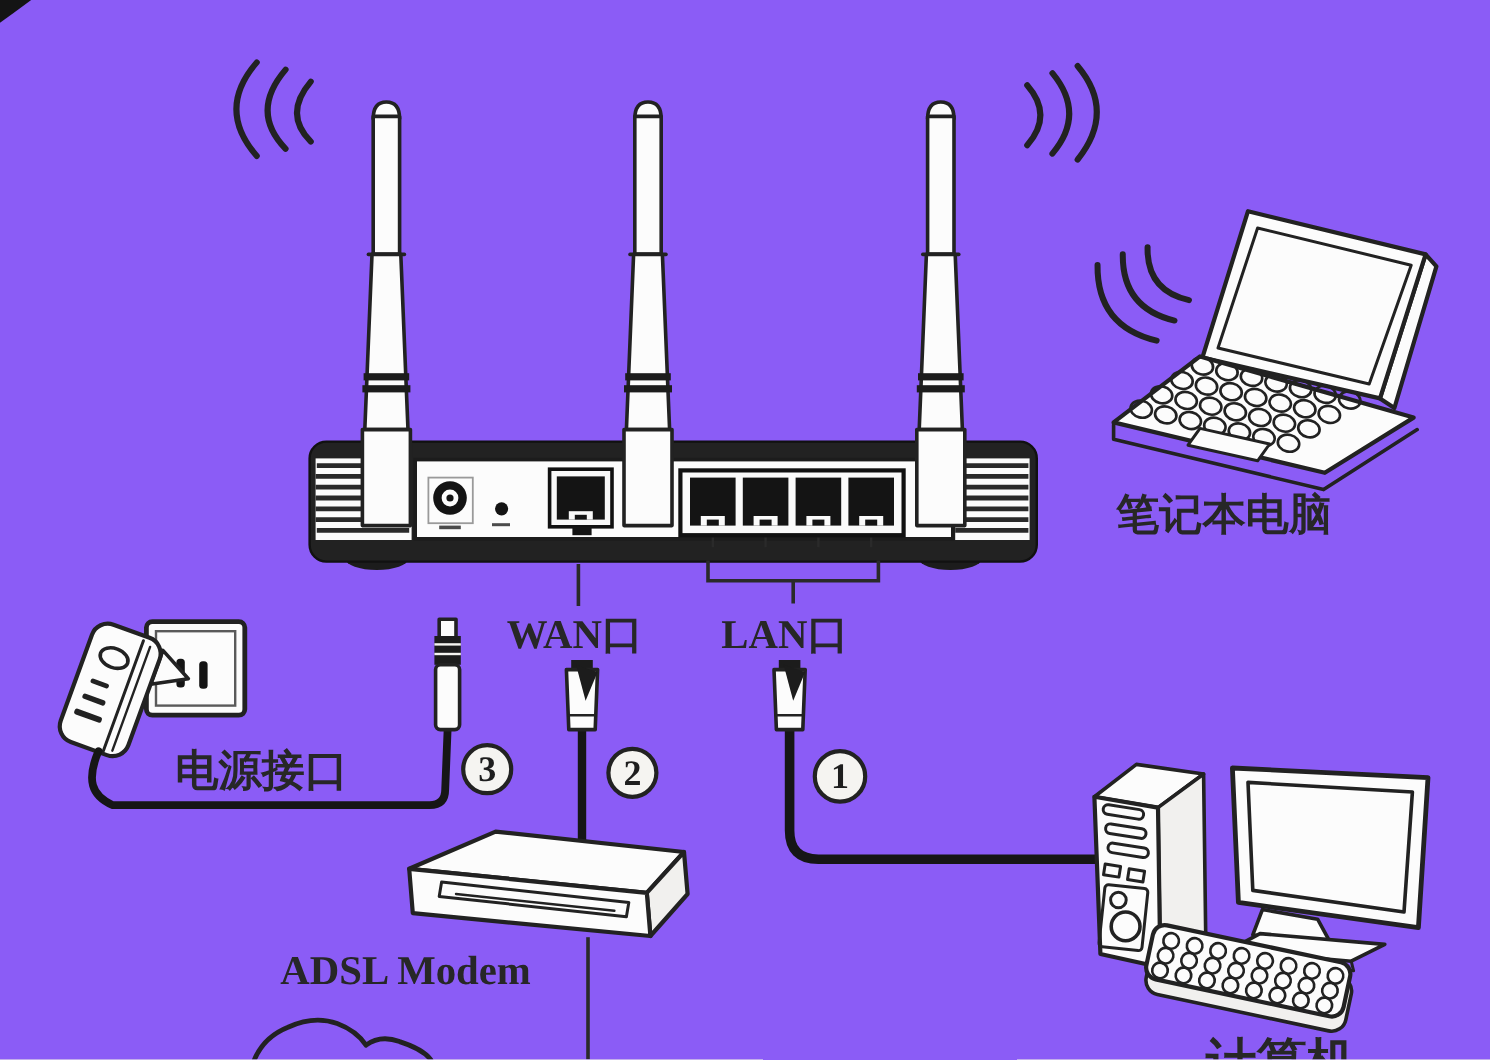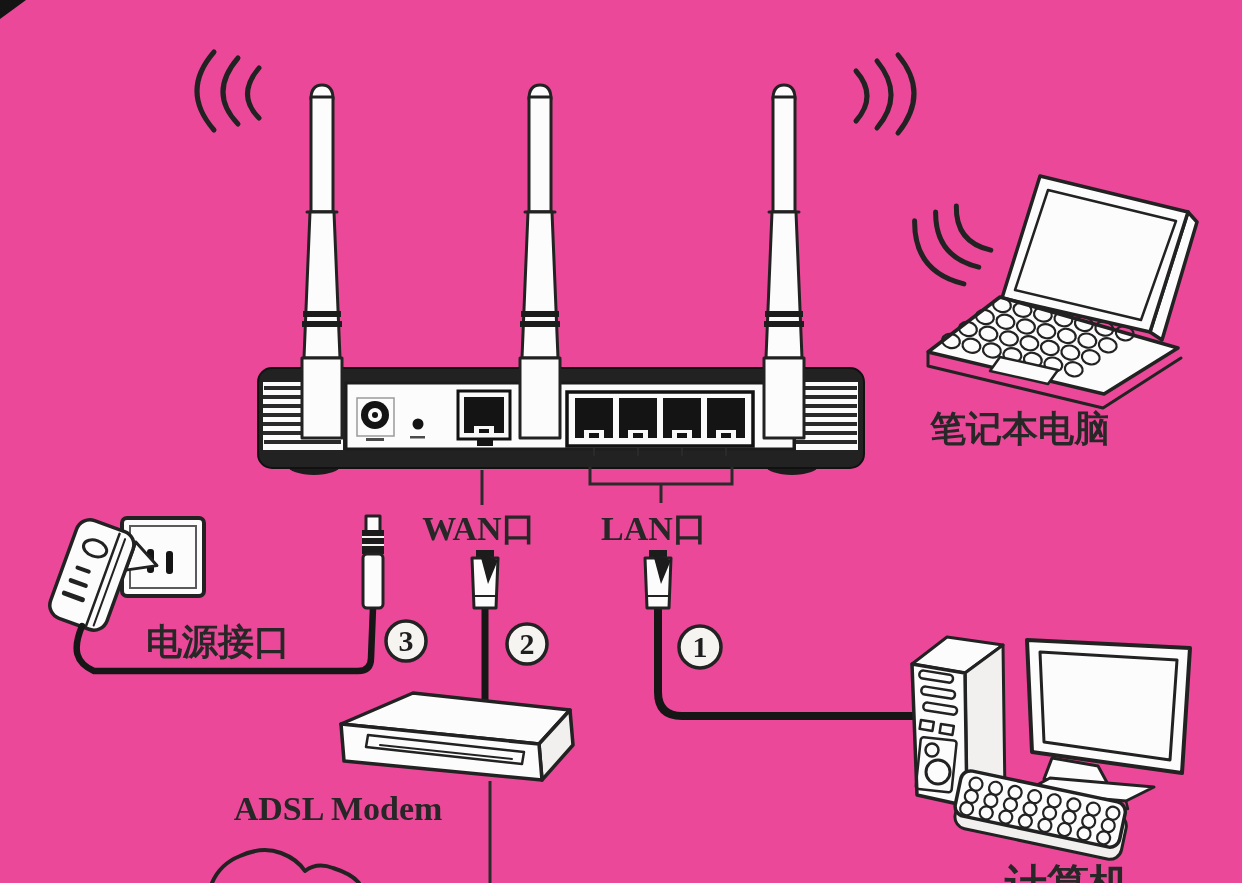--- a/index.html
+++ b/index.html
@@ -1,18 +1,18 @@
 <!DOCTYPE html>
 <html><head>
 <meta charset="utf-8">
 <style>
   html,body{margin:0;padding:0;background:#e9e8e5;}
   .stage{
     position:relative;width:1242px;height:883px;overflow:hidden;
-    background:#ec4899;
+    background:#8b5cf6;
     font-family:"Liberation Serif","DejaVu Serif",serif;
     text-decoration:underline;
   }
   svg{display:block;width:1242px;height:883px;}
   .ink{stroke:#222;fill:none;stroke-linecap:round;stroke-linejoin:round;}
   .dev{fill:#fcfcfc;stroke:#222;stroke-linejoin:round;}
   .devshade{fill:#f1f0ee;stroke:#222;stroke-linejoin:round;}
   .darkfill{fill:#1c1c1c;stroke:none;}
   .cable{stroke:#161616;fill:none;stroke-linecap:round;stroke-linejoin:round;}
   .thinline{stroke:#2a2a2a;fill:none;stroke-linecap:butt;}

